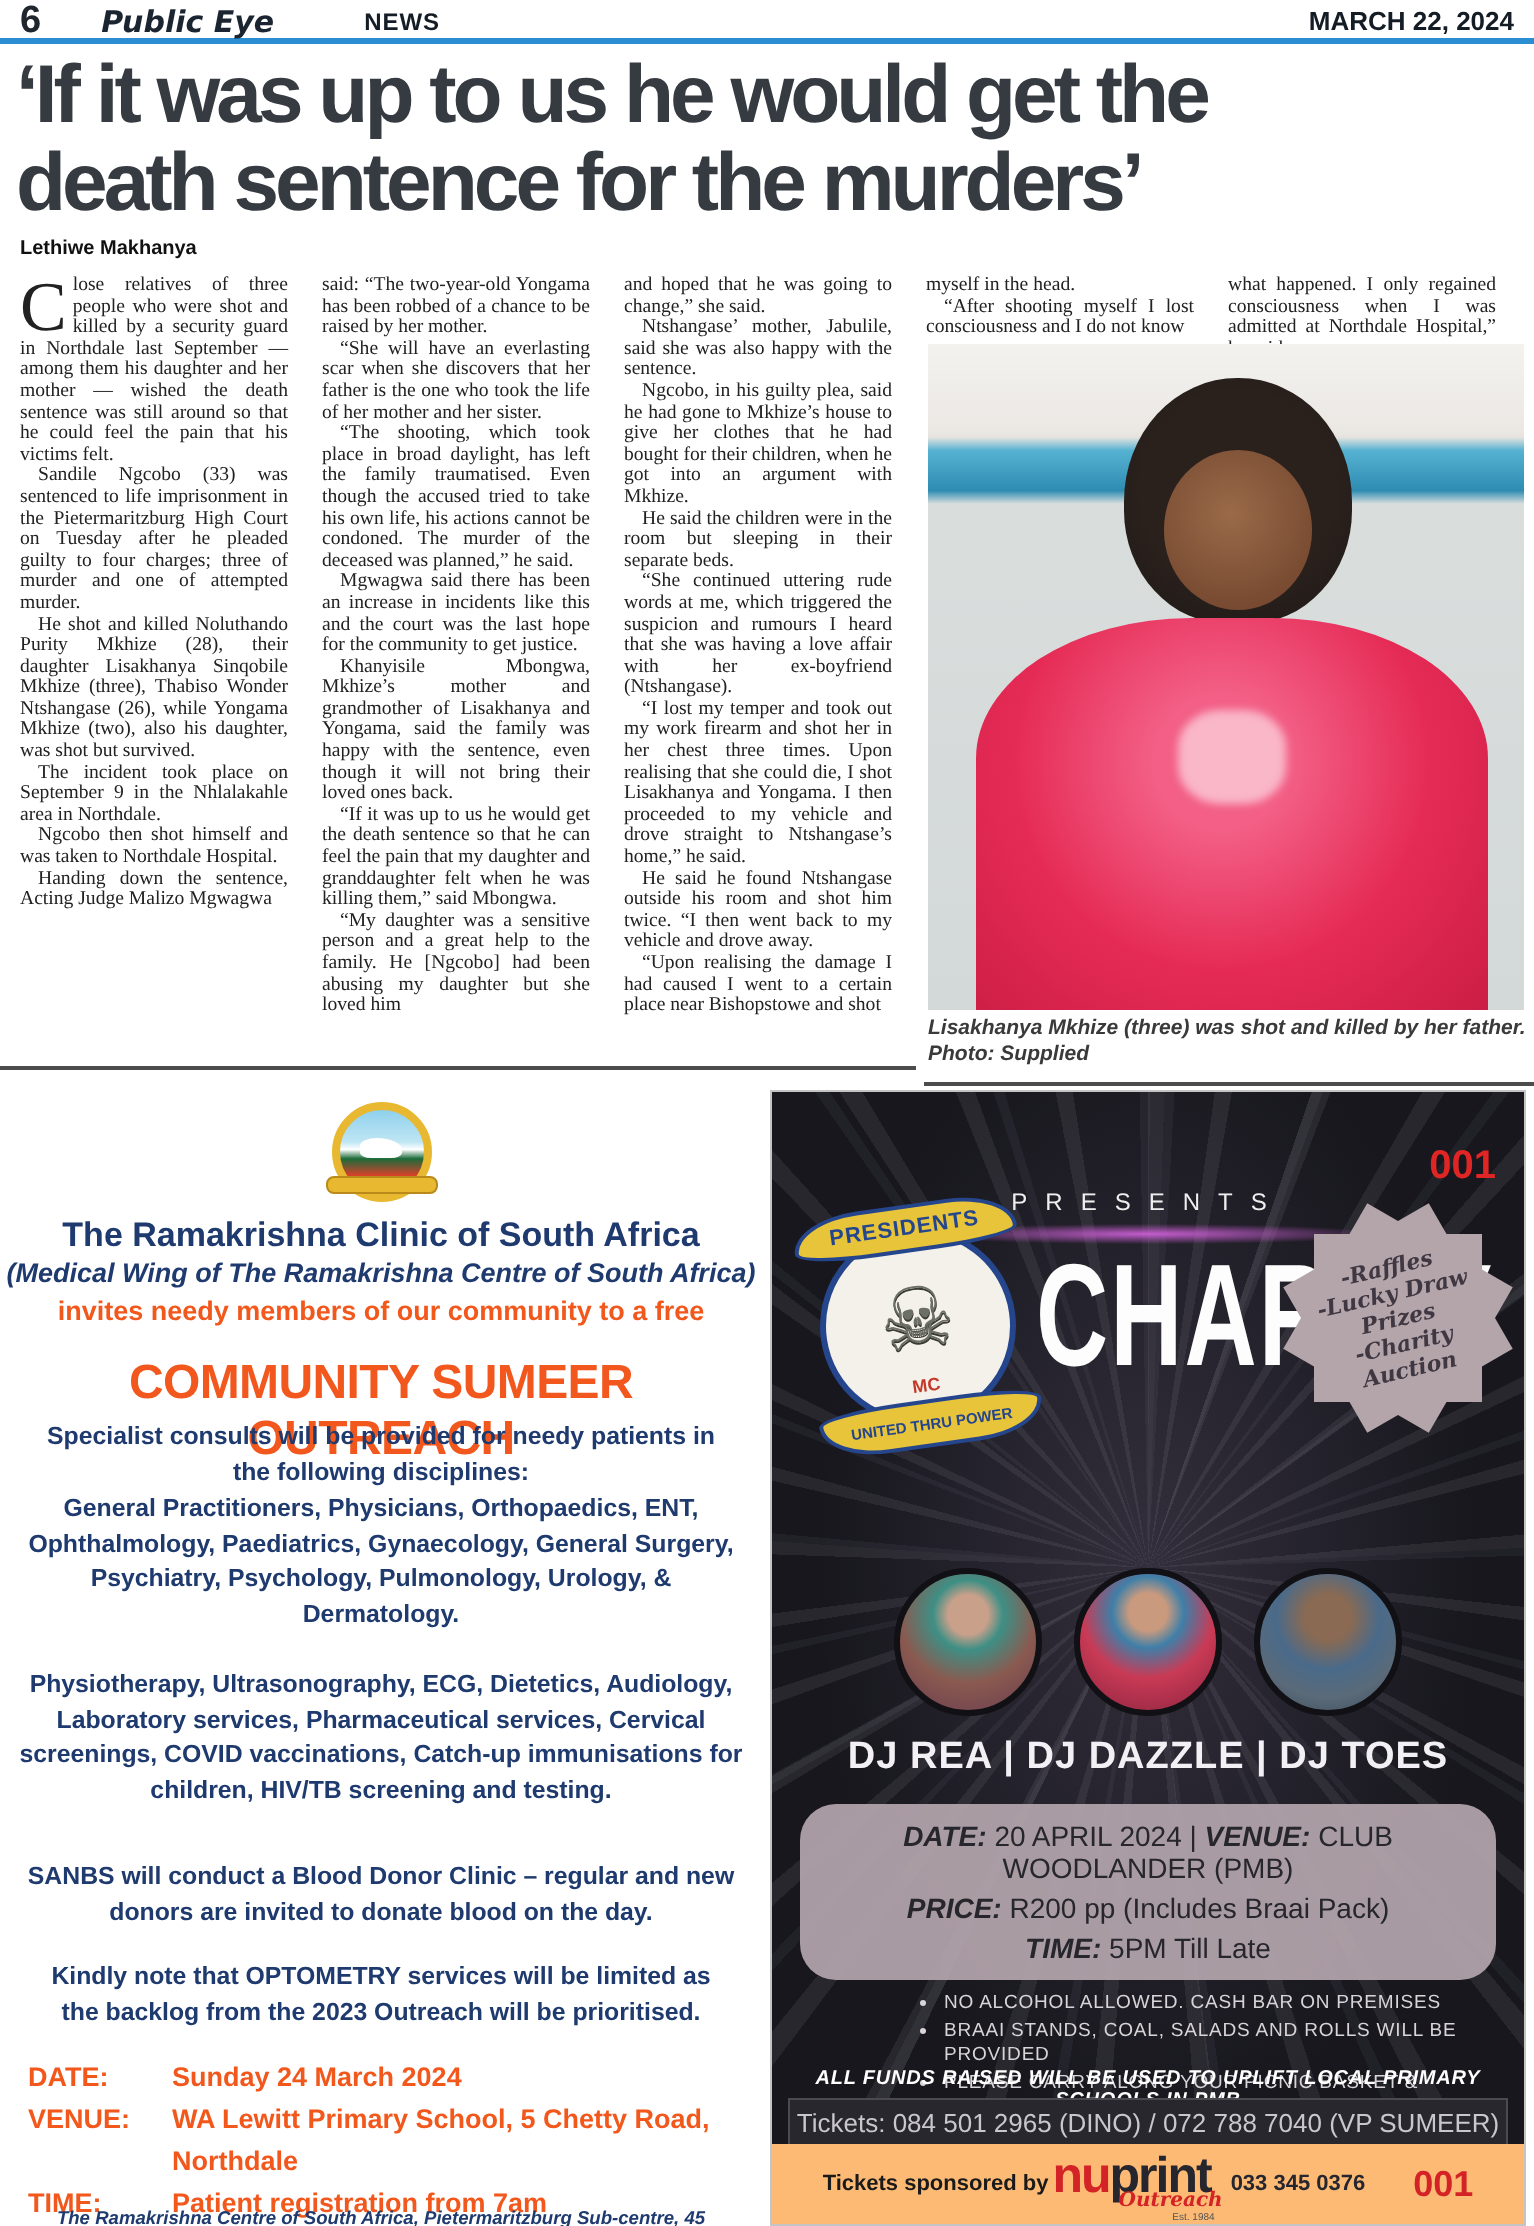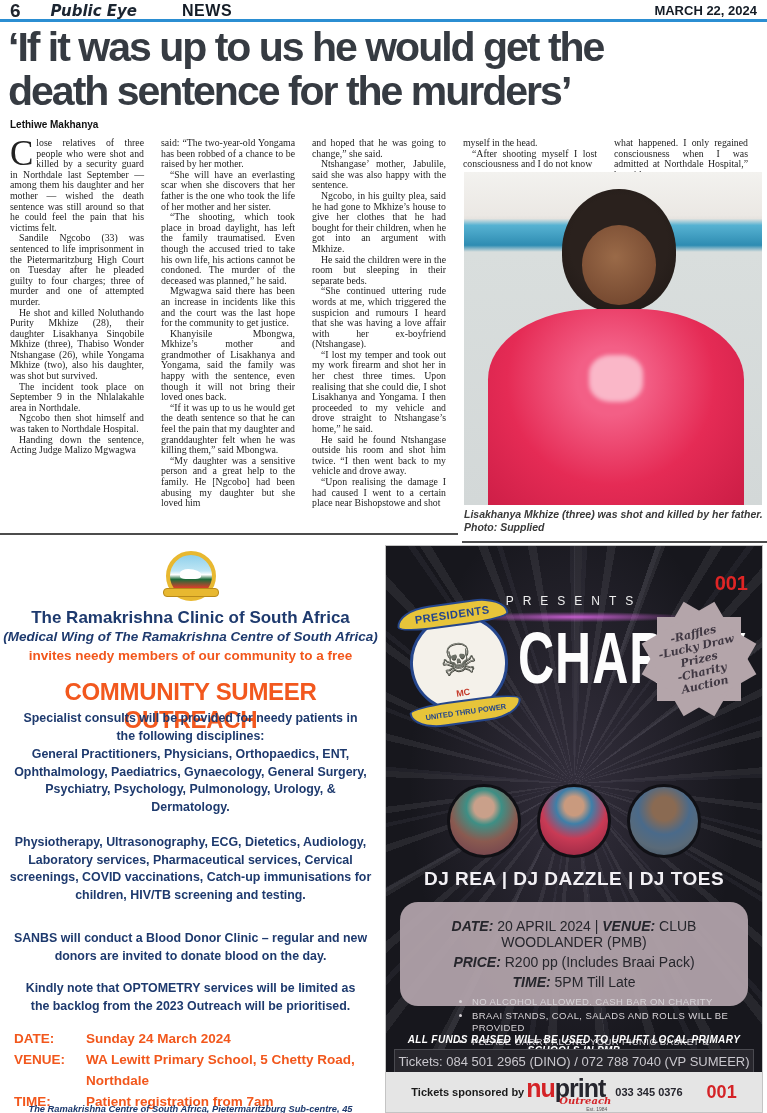--- a/index.html
+++ b/index.html
@@ -4,21 +4,21 @@
 <style>
   html,body{margin:0;padding:0;background:#ffffff;}
   #page{position:relative;width:767px;height:1113px;background:#fff;overflow:hidden;
         font-family:"Liberation Sans",sans-serif;color:#1d1d1f;}
 
   
   .masthead{position:absolute;top:0;left:0;right:0;height:22px;border-bottom:3px solid #2b8ed2;
             display:flex;align-items:center;padding:2px 10px 0 10px;box-sizing:border-box;}
   .pageno{font-size:19px;font-weight:bold;color:#20262e;margin-right:30px;}
   .pub{font-family:"DejaVu Sans",sans-serif;font-style:italic;font-weight:bold;font-size:15px;color:#1b2531;margin-right:45px;}
-  .section{font-size:16px;font-weight:bold;color:#141c26;letter-spacing:.5px;}
+  .section{font-size:12px;font-weight:bold;color:#141c26;letter-spacing:.5px;}
   .issue-date{margin-left:auto;font-size:13px;font-weight:bold;color:#141c26;}
 
   
   .headline{position:absolute;top:25px;left:8px;width:755px;font-weight:bold;color:#363b42;
             font-size:41px;line-height:44px;letter-spacing:-2px;}
   .byline{position:absolute;top:119px;left:10px;font-size:10px;font-weight:bold;color:#111;}
 
   
   .cols{position:absolute;top:138px;left:10px;display:flex;gap:17px;}
   .col{width:134px;font-family:"Liberation Serif",serif;font-size:9.8px;line-height:10.6px;
@@ -98,32 +98,32 @@
              transform:rotate(-13deg);font-size:11px;font-weight:bold;font-style:italic;color:#3f3742;
              font-family:"DejaVu Serif",serif;line-height:13px;text-align:center;}
   .braai{position:absolute;top:178px;left:0;right:0;text-align:center;font-family:"DejaVu Serif",serif;
          font-style:italic;font-weight:bold;font-size:42px;color:#fdfdfd;text-shadow:0 0 8px rgba(255,255,255,.5);}
   .djs{position:absolute;top:238px;left:0;right:0;display:flex;justify-content:center;gap:16px;}
   .dj{width:74px;height:74px;border-radius:50%;border:3px solid #101015;box-sizing:border-box;}
   .dj1{background:radial-gradient(circle at 50% 30%,#c9a08a 0 17%,#3e8f85 30%,#8a5a50 58%,#6a3c4e 100%);}
   .dj2{background:radial-gradient(circle at 50% 28%,#c99a7e 0 16%,#3f7fa8 30%,#c93a55 55%,#8a2440 100%);}
   .dj3{background:radial-gradient(circle at 50% 32%,#8a6a52 0 20%,#4a6a8a 45%,#5a6a78 70%,#3a4a5a 100%);}
   .dj-names{position:absolute;top:322px;left:0;right:0;text-align:center;font-size:19px;font-weight:bold;color:#f2f0f4;letter-spacing:.5px;}
-  .detail-box{position:absolute;top:356px;left:14px;right:14px;height:104px;border-radius:18px;
+  .detail-box{position:absolute;top:356px;left:14px;right:14px;height:88px;border-radius:18px;
               background:rgba(180,165,172,.93);color:#26262c;display:flex;flex-direction:column;
               justify-content:center;gap:4px;text-align:center;font-size:14px;}
   .detail-box .lbl{font-weight:bold;font-style:italic;}
   .bullets{position:absolute;top:450px;left:72px;right:8px;margin:0;padding:0 0 0 14px;color:#d8d4d8;
            font-size:9.5px;letter-spacing:.4px;line-height:12px;}
   .bullets li{margin:0 0 2px 0;}
   .funds{position:absolute;top:488px;left:0;right:0;text-align:center;font-size:10px;font-weight:bold;
          font-style:italic;color:#fff;letter-spacing:.4px;}
   .tickets-bar{position:absolute;top:503px;left:8px;right:8px;height:26px;background:#28272d;border:1px solid #4a4a50;
                box-sizing:border-box;text-align:center;line-height:24px;font-size:13px;color:#c9c7cd;}
-  .sponsor{position:absolute;bottom:0;left:0;right:0;height:40px;background:#e5e5e5;display:flex;
+  .sponsor{position:absolute;bottom:0;left:0;right:0;height:40px;background:#fdba74;display:flex;
            align-items:center;justify-content:center;gap:2px;color:#1a1a1a;}
   .sp-prefix{font-size:11px;font-weight:bold;}
   .nuprint{position:relative;height:34px;display:flex;align-items:flex-start;}
   .nu{font-size:25px;font-weight:800;color:#d42327;letter-spacing:-1px;line-height:26px;}
   .print{font-size:25px;font-weight:800;color:#26262e;letter-spacing:-1px;line-height:26px;}
   .printers{position:absolute;right:-6px;top:20px;font-family:"DejaVu Serif",serif;font-style:italic;
             font-size:10px;color:#d42327;font-weight:bold;}
   .est{position:absolute;right:-2px;top:31px;font-size:5px;color:#555;}
   .sp-phone{font-size:11px;font-weight:bold;color:#26262e;margin-left:8px;}
   .t-num2{font-size:18px;font-weight:bold;color:#d42327;margin-left:22px;}
@@ -277,21 +277,21 @@
         <span class="lbl">PRICE:</span>
         <span>R200 pp (Includes Braai Pack)</span>
       </div>
       <div>
         <span class="lbl">TIME:</span>
         <span>5PM Till Late</span>
       </div>
     </div>
 
     <ul class="bullets">
-      <li>NO ALCOHOL ALLOWED. CASH BAR ON CHARITY</li>
+      <li>NO ALCOHOL ALLOWED. CASH BAR ON PREMISES</li>
       <li>BRAAI STANDS, COAL, SALADS AND ROLLS WILL BE PROVIDED</li>
       <li>PLEASE CARRY ALONG YOUR PICNIC BASKET &amp; UTENSILS</li>
     </ul>
 
     <div class="funds">ALL FUNDS RAISED WILL BE USED TO UPLIFT LOCAL PRIMARY SCHOOLS IN PMB</div>
     <div class="tickets-bar">Tickets: 084 501 2965 (DINO) / 072 788 7040 (VP SUMEER)</div>
 
     <div class="sponsor">
       <span class="sp-prefix">Tickets sponsored by</span>
       <span class="nuprint">

